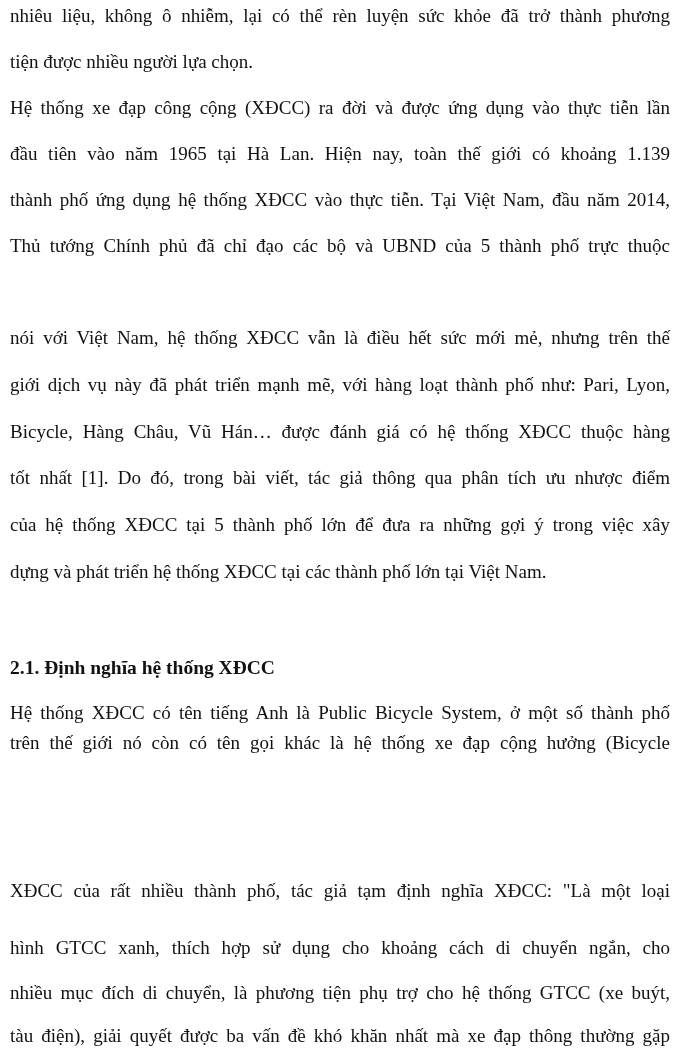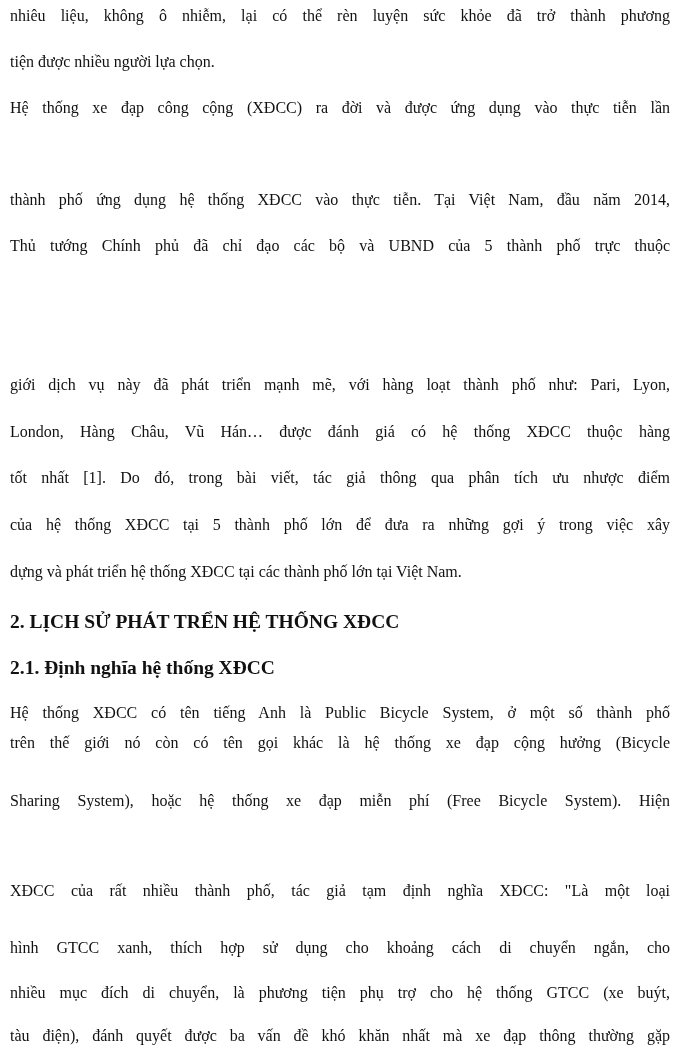--- a/index.html
+++ b/index.html
@@ -18,21 +18,21 @@
   .page {
     position: absolute;
     left: 0; top: 0;
     width: 680px;
     height: 1059px;
   }
   .line {
     position: absolute;
     left: 10px;
     width: 660px;
-    font-size: 16px;
+    font-size: 19px;
     line-height: 24px;
     white-space: nowrap;
     text-align: justify;
     text-align-last: justify;
   }
   .line.last {
     text-align: center;
     text-align-last: left;
   }
   .heading {
@@ -46,32 +46,32 @@
 </style>
 </head>
 <body>
 
 <div class="page">
 
   <div class="line" style="top:4px">nhiêu liệu, không ô nhiễm, lại có thể rèn luyện sức khỏe đã trở thành phương</div>
   <div class="line last" style="top:50px">tiện được nhiều người lựa chọn.</div>
 
   <div class="line" style="top:96px">Hệ thống xe đạp công cộng (XĐCC) ra đời và được ứng dụng vào thực tiễn lần</div>
+  <div class="line" style="top:142px">đầu tiên vào năm 1965 tại Hà Lan. Hiện nay, toàn thế giới có khoảng 1.139</div>
   <div class="line" style="top:188px">thành phố ứng dụng hệ thống XĐCC vào thực tiễn. Tại Việt Nam, đầu năm 2014,</div>
   <div class="line" style="top:234px">Thủ tướng Chính phủ đã chỉ đạo các bộ và UBND của 5 thành phố trực thuộc</div>
+  <div class="line" style="top:326px">nói với Việt Nam, hệ thống XĐCC vẫn là điều hết sức mới mẻ, nhưng trên thế</div>
   <div class="line" style="top:373px">giới dịch vụ này đã phát triển mạnh mẽ, với hàng loạt thành phố như: Pari, Lyon,</div>
-  <div class="line" style="top:420px">London, Hàng Châu, Vũ Hán… được đánh giá có hệ thống XĐCC thuộc hàng</div>
+  <div class="line" style="top:420px">Bicycle, Hàng Châu, Vũ Hán… được đánh giá có hệ thống XĐCC thuộc hàng</div>
   <div class="line" style="top:466px">tốt nhất [1]. Do đó, trong bài viết, tác giả thông qua phân tích ưu nhược điểm</div>
   <div class="line" style="top:513px">của hệ thống XĐCC tại 5 thành phố lớn để đưa ra những gợi ý trong việc xây</div>
   <div class="line last" style="top:560px">dựng và phát triển hệ thống XĐCC tại các thành phố lớn tại Việt Nam.</div>
 
-  <div class="heading" style="top:610px">2. LỊCH SỬ PHÁT TRỂN HỆ THỐNG XĐCC</div>
   <div class="heading" style="top:656px">2.1. Định nghĩa hệ thống XĐCC</div>
 
   <div class="line" style="top:701px">Hệ thống XĐCC có tên tiếng Anh là Public Bicycle System, ở một số thành phố</div>
   <div class="line" style="top:731px">trên thế giới nó còn có tên gọi khác là hệ thống xe đạp cộng hưởng (Bicycle</div>
-  <div class="line" style="top:789px">Sharing System), hoặc hệ thống xe đạp miễn phí (Free Bicycle System). Hiện</div>
   <div class="line" style="top:879px">XĐCC của rất nhiều thành phố, tác giả tạm định nghĩa XĐCC: "Là một loại</div>
   <div class="line" style="top:936px">hình GTCC xanh, thích hợp sử dụng cho khoảng cách di chuyển ngắn, cho</div>
   <div class="line" style="top:981px">nhiều mục đích di chuyển, là phương tiện phụ trợ cho hệ thống GTCC (xe buýt,</div>
-  <div class="line" style="top:1024px">tàu điện), đánh quyết được ba vấn đề khó khăn nhất mà xe đạp thông thường gặp</div>
+  <div class="line" style="top:1024px">tàu điện), giải quyết được ba vấn đề khó khăn nhất mà xe đạp thông thường gặp</div>
 
 </div>
 
 </body></html>

